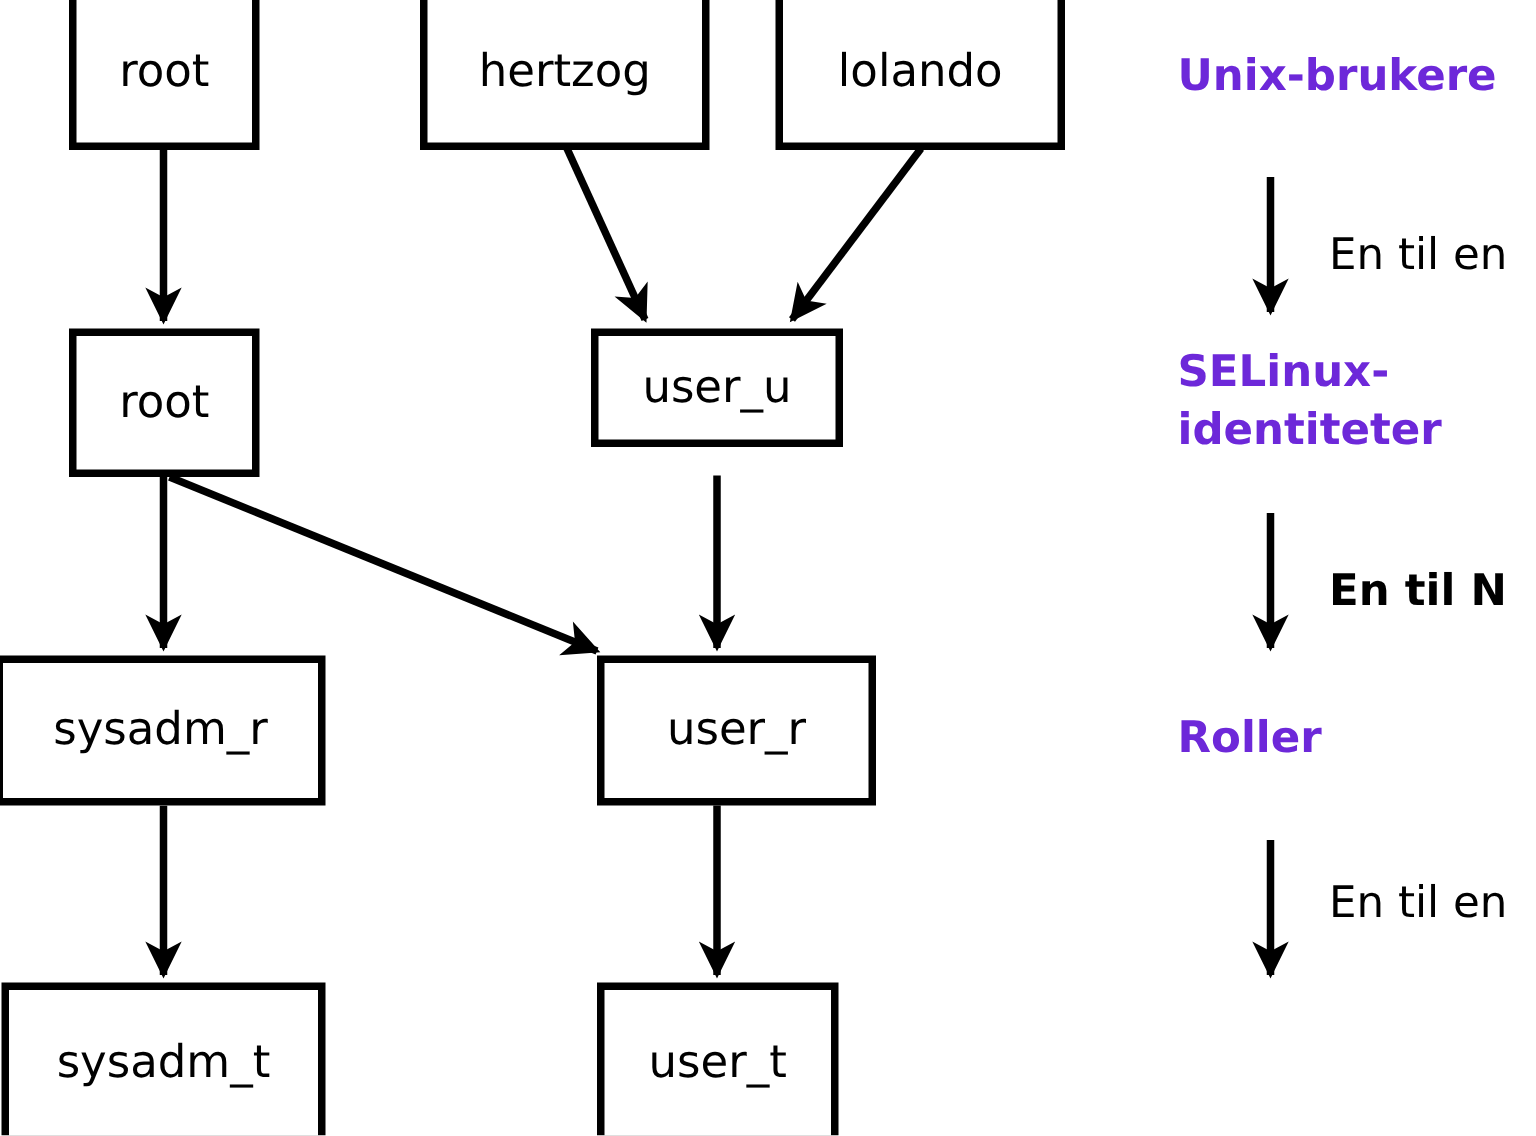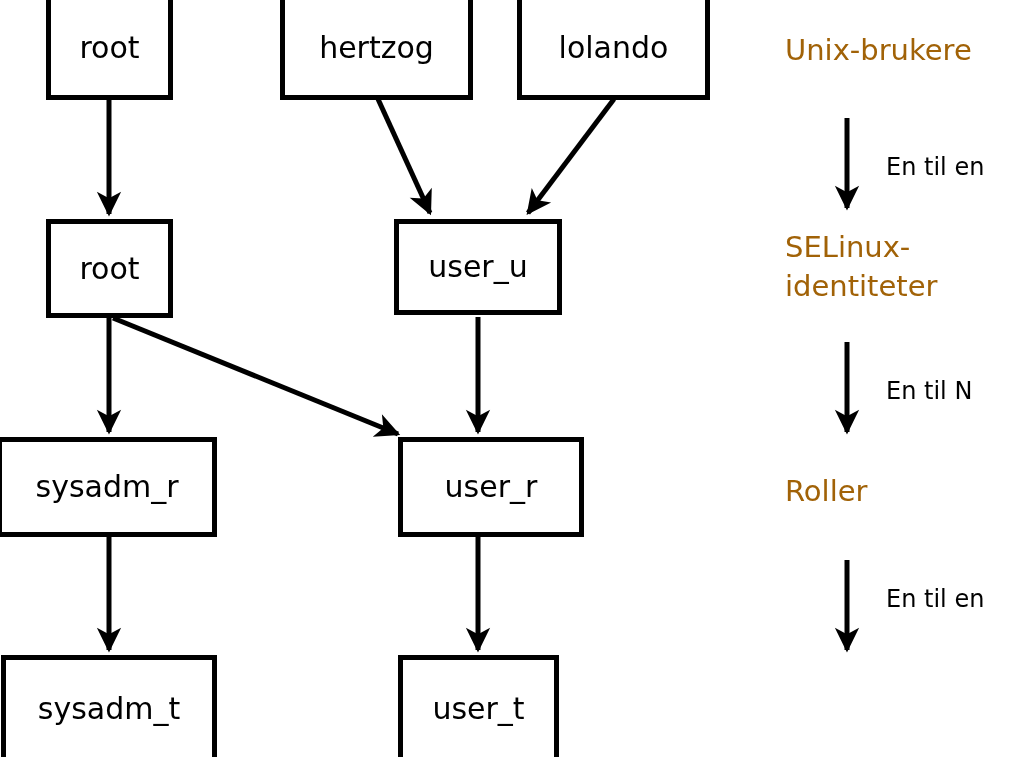--- a/index.html
+++ b/index.html
@@ -39,29 +39,29 @@
     font-size: 30px;
     font-weight: 400;
     color: #000000;
     line-height: 1;
     white-space: nowrap;
   }
   .legend-title {
     position: absolute;
     font-family: "DejaVu Sans", "Liberation Sans", sans-serif;
     font-size: 29px;
-    font-weight: normal;
-    color: #a16207;
+    font-weight: bold;
+    color: #6d28d9;
     line-height: 39px;
     white-space: nowrap;
   }
   .legend-edge-label {
     position: absolute;
     font-family: "DejaVu Sans", "Liberation Sans", sans-serif;
-    font-size: 24px;
+    font-size: 29px;
     font-weight: 400;
     color: #000000;
     line-height: 1;
     white-space: nowrap;
   }
 </style>
 </head>
 <body>
 
 <div id="canvas">
@@ -125,21 +125,21 @@
   </div>
 
   <div class="node-box" style="left:517px; top:-5px; width:193px; height:105px;">
     <span class="node-label">lolando</span>
   </div>
 
   <div class="node-box" style="left:46px; top:219px; width:127px; height:99px;">
     <span class="node-label">root</span>
   </div>
 
-  <div class="node-box" style="left:394px; top:219px; width:168px; height:96px;">
+  <div class="node-box" style="left:394px; top:219px; width:168px; height:79px;">
     <span class="node-label">user_u</span>
   </div>
 
   <div class="node-box" style="left:-3px; top:437px; width:220px; height:100px;">
     <span class="node-label">sysadm_r</span>
   </div>
 
   <div class="node-box" style="left:398px; top:437px; width:186px; height:100px;">
     <span class="node-label">user_r</span>
   </div>
@@ -156,21 +156,21 @@
     <span>Unix-brukere</span>
   </div>
 
   <div class="legend-edge-label" style="left:886px; top:155px;">En til en</div>
 
   <div class="legend-title" style="left:785px; top:228px;">
     <div>SELinux-</div>
     <div>identiteter</div>
   </div>
 
-  <div class="legend-edge-label" style="left:886px; top:379px;">En til N</div>
+  <div class="legend-edge-label" style="left:886px; top:379px;font-weight:bold;">En til N</div>
 
   <div class="legend-title" style="left:785px; top:460px;margin-top:12px;">
     <span>Roller</span>
   </div>
 
   <div class="legend-edge-label" style="left:886px; top:587px;">En til en</div>
 
 
 </div>
 

